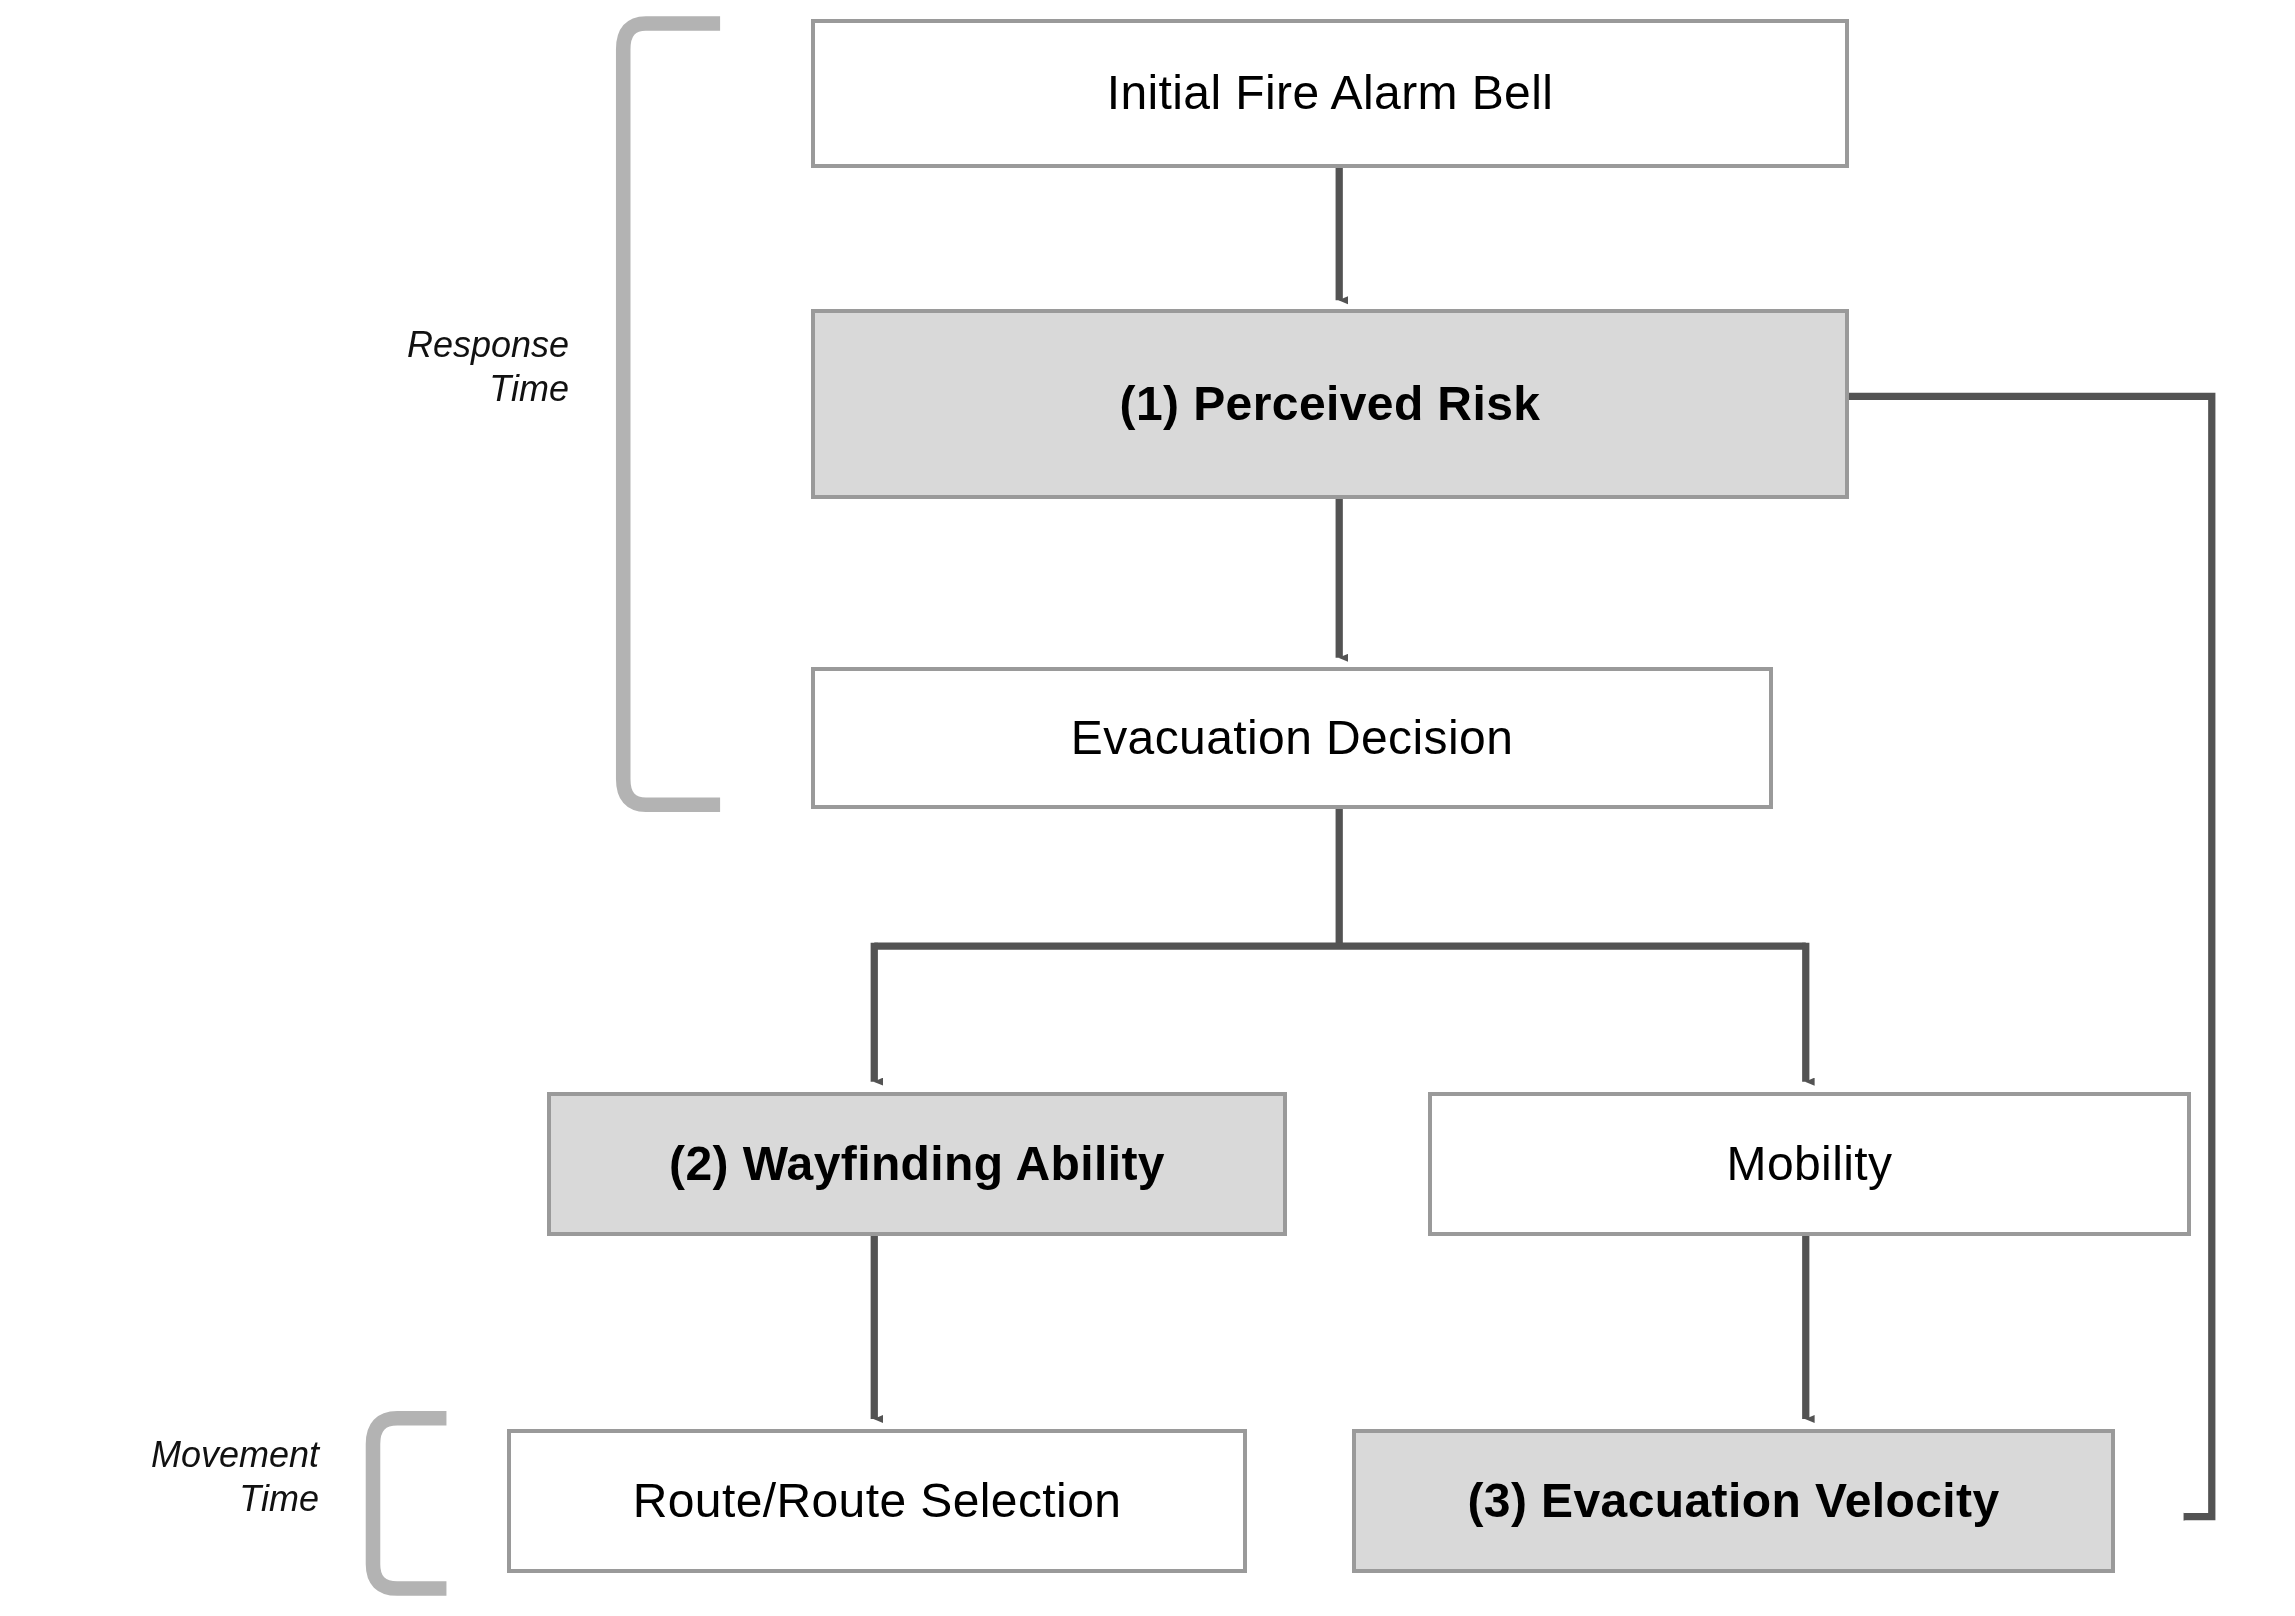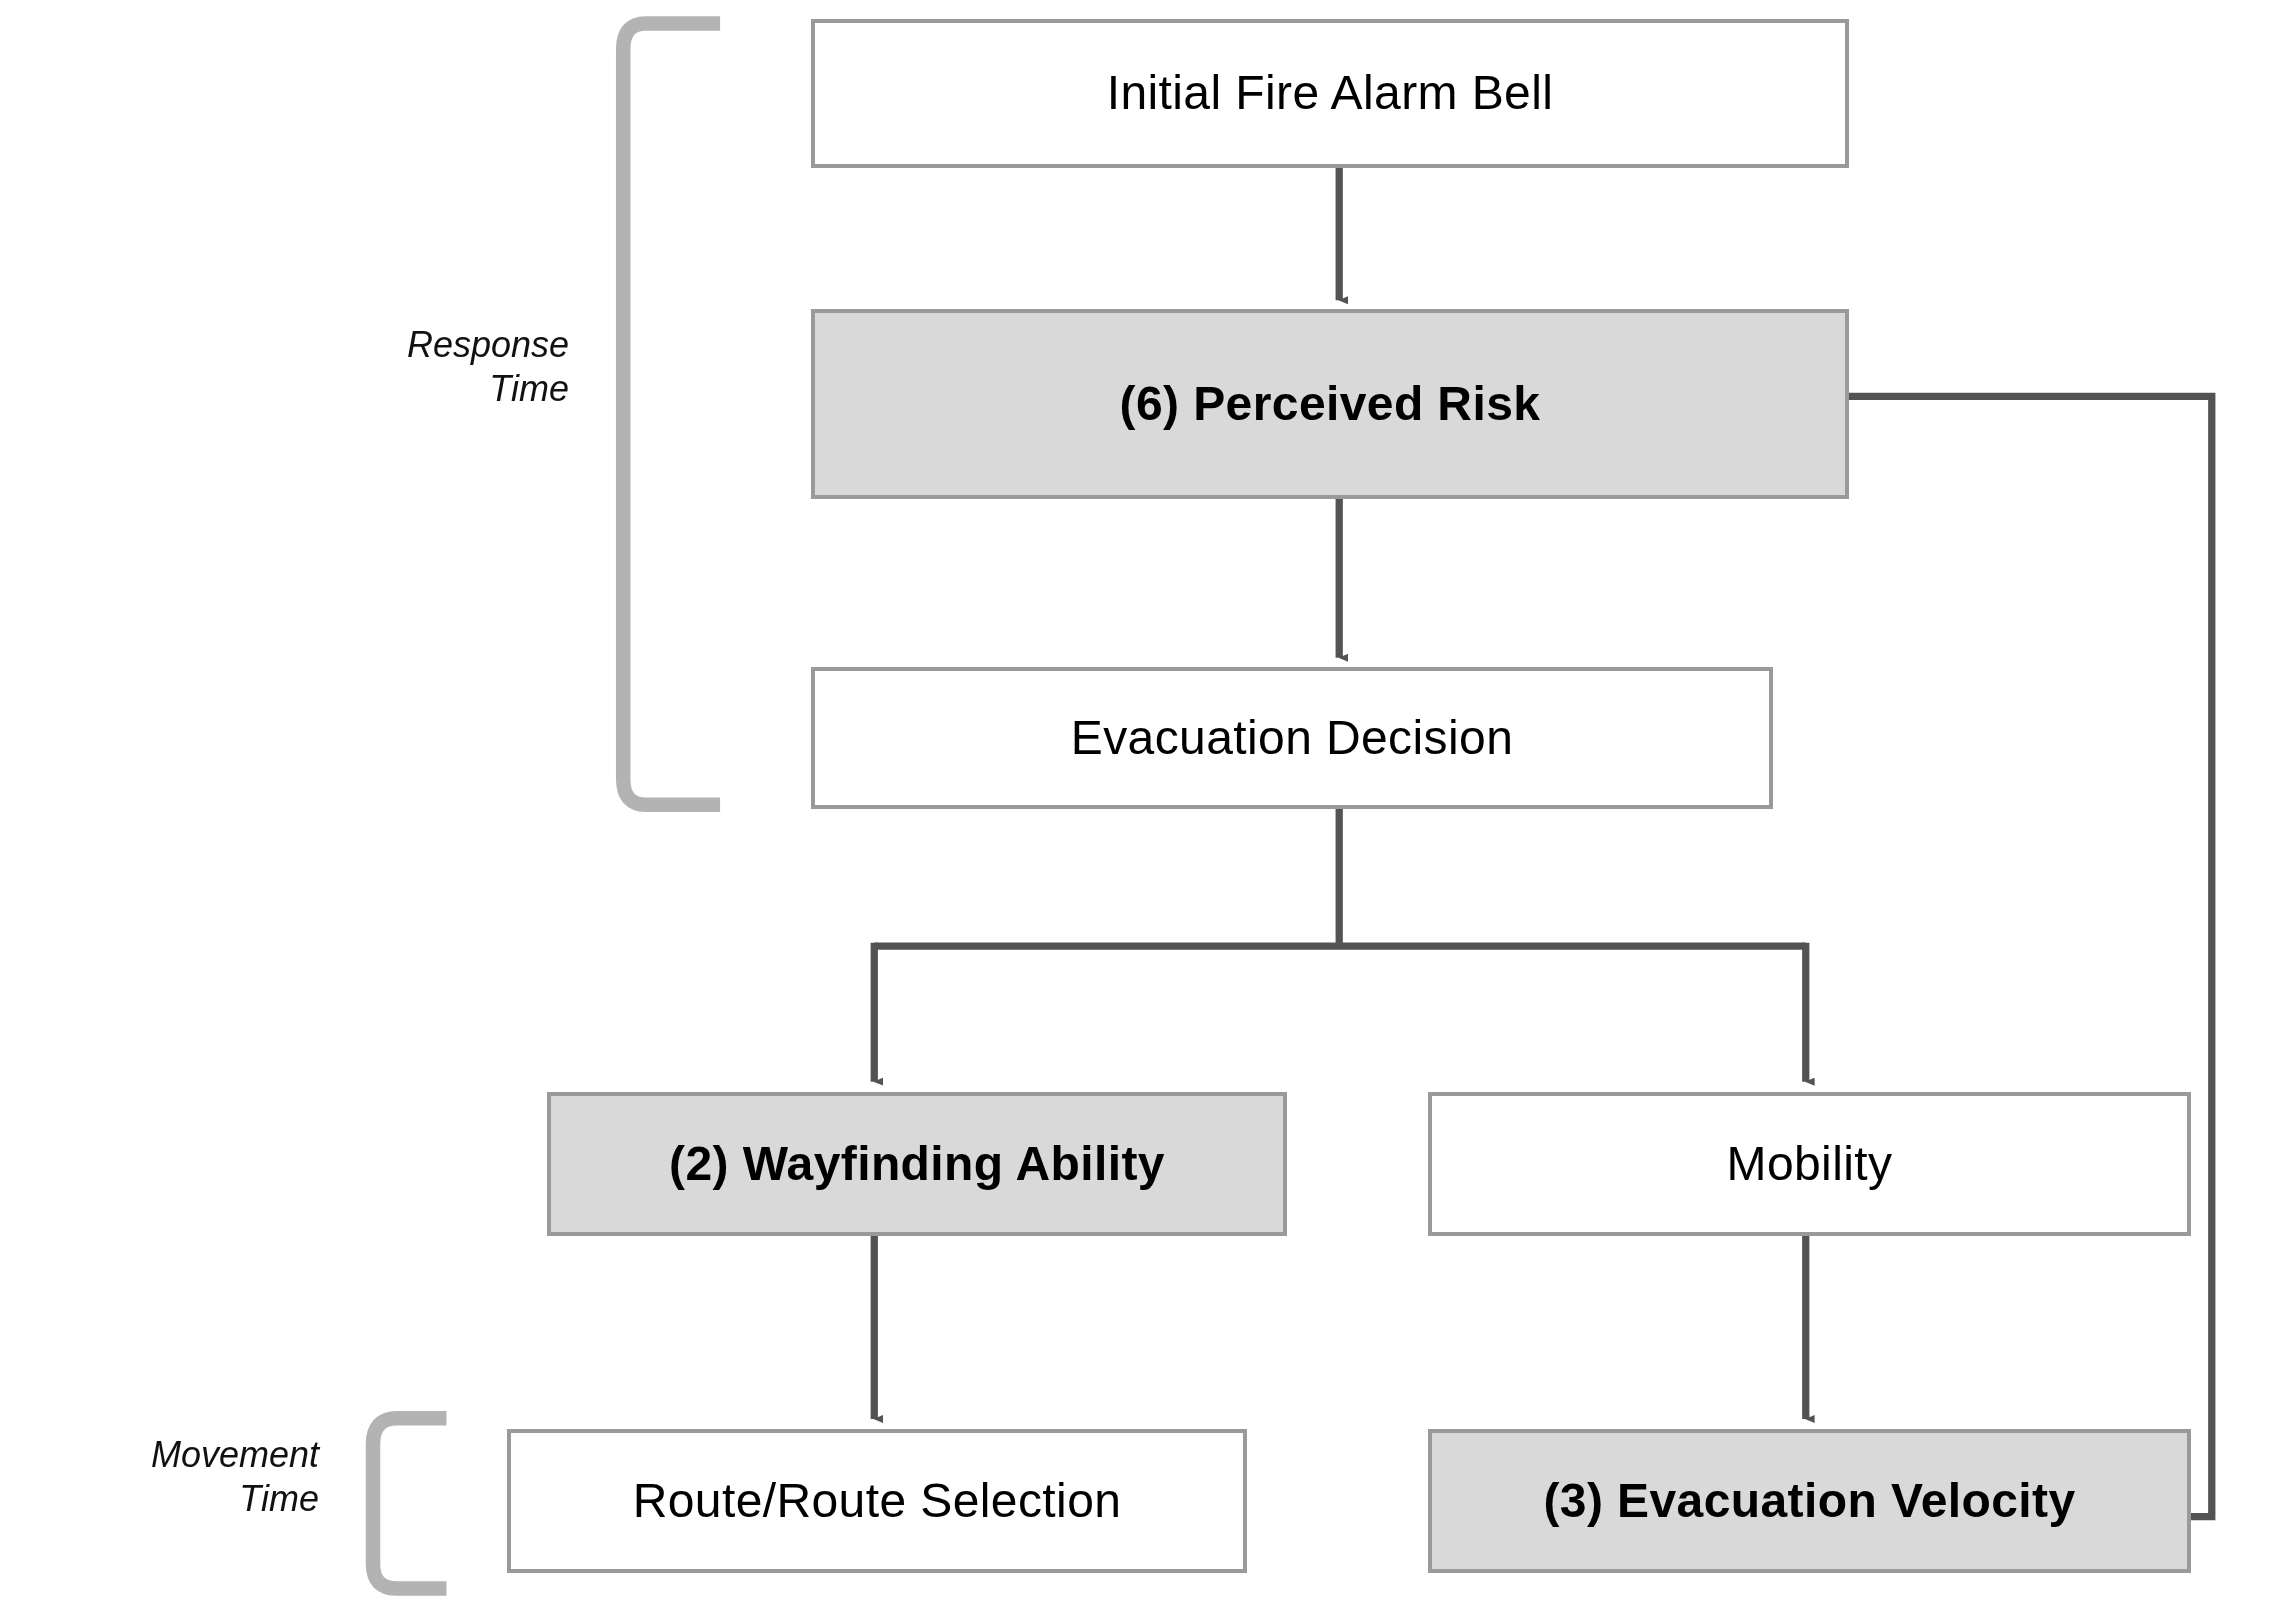--- a/index.html
+++ b/index.html
@@ -107,26 +107,26 @@
   </svg>
 
   <div class="bracket-label" style="left:266px; top:323px; width:303px;">Response
 Time</div>
 
   <div class="bracket-label" style="left:16px; top:1433px; width:303px;">Movement
 Time</div>
 
   <div class="node fill-white" style="left:811px; top:19.4px; width:1038px; height:149px;">Initial Fire Alarm Bell</div>
 
-  <div class="node fill-gray bold" style="left:811px; top:309px; width:1038px; height:190px;">(6) Perceived Risk</div>
+  <div class="node fill-gray bold" style="left:811px; top:309px; width:1038px; height:190px;">(1) Perceived Risk</div>
 
   <div class="node fill-white" style="left:811px; top:667px; width:962px; height:142px;">Evacuation Decision</div>
 
   <div class="node fill-gray bold" style="left:507px; top:1092px; width:740px; height:144px;margin-left:40px;">(2) Wayfinding  Ability</div>
 
   <div class="node fill-white" style="left:1428px; top:1092px; width:763px; height:144px;">Mobility</div>
 
   <div class="node fill-white" style="left:507px; top:1429px; width:740px; height:144px;">Route/Route Selection</div>
 
-  <div class="node fill-gray bold" style="left:1428px; top:1429px; width:763px; height:144px;">(3) Evacuation Velocity</div>
+  <div class="node fill-gray bold" style="left:1352px; top:1429px; width:763px; height:144px;">(3) Evacuation Velocity</div>
 
 </div>
 
 
 </body></html>

